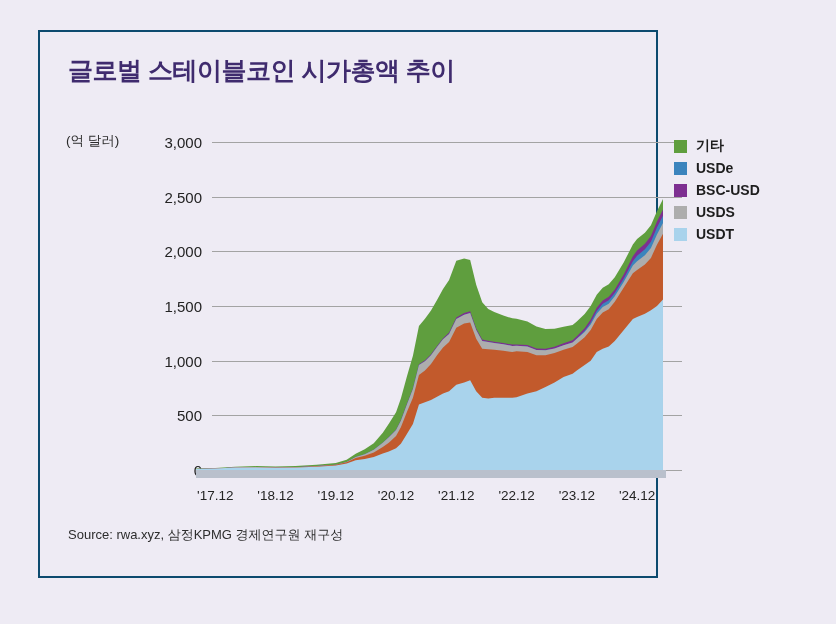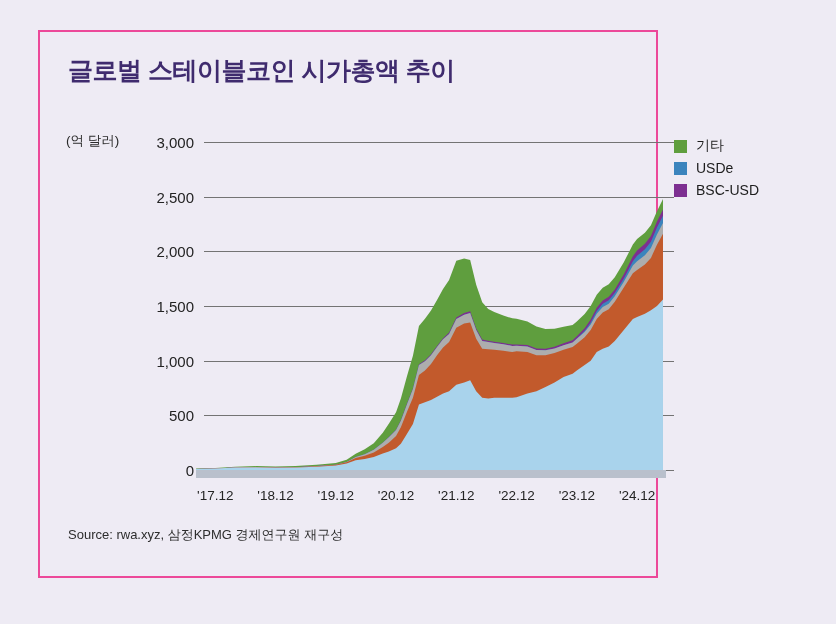--- a/index.html
+++ b/index.html
@@ -12,21 +12,21 @@
     background: #eeebf4;
     font-family: "Liberation Sans", sans-serif;
     overflow: hidden;
   }
   #card {
     position: absolute;
     left: 38px;
     top: 30px;
     width: 620px;
     height: 548px;
-    border: 2px solid #ec4899;
+    border: 2px solid #0c4a6e;
     box-sizing: border-box;
     background: #eeebf4;
   }
   #title {
     position: absolute;
     left: 28px;
     top: 22px;
     font-size: 25px;
     font-weight: bold;
     color: #3f2b6e;
@@ -44,24 +44,24 @@
   
   #plot {
     position: absolute;
     left: 156px;    
     top: 110px;     
     width: 470px;
     height: 328px;
   }
   .gridline {
     position: absolute;
-    left: 8px;
+    left: 16px;
     width: 100%;
     height: 1px;
-    background: #737373;
+    background: #a3a3a3;
   }
   .ytick {
     position: absolute;
     right: 100%;
     margin-right: 10px;
     transform: translateY(-50%);
     font-size: 15px;
     color: #232323;
     white-space: nowrap;
   }
@@ -105,20 +105,21 @@
   .legend-swatch {
     width: 13px;
     height: 13px;
     margin-right: 9px;
     flex: 0 0 auto;
   }
   .legend-label {
     font-size: 14px;
     color: #1d1d1d;
     white-space: nowrap;
+    font-weight: bold;
   }
   #source {
     position: absolute;
     left: 28px;
     top: 494px;
     font-size: 13px;
     color: #2d2d2d;
     white-space: nowrap;
   }
 </style>
@@ -182,17 +183,25 @@
         <span class="legend-label">기타</span>
       </div>
       <div class="legend-row">
         <span class="legend-swatch" style="background: rgb(59, 132, 189);"></span>
         <span class="legend-label">USDe</span>
       </div>
       <div class="legend-row">
         <span class="legend-swatch" style="background: rgb(125, 47, 145);"></span>
         <span class="legend-label">BSC-USD</span>
       </div>
+      <div class="legend-row">
+        <span class="legend-swatch" style="background: rgb(173, 173, 173);"></span>
+        <span class="legend-label">USDS</span>
+      </div>
+      <div class="legend-row">
+        <span class="legend-swatch" style="background: rgb(169, 211, 236);"></span>
+        <span class="legend-label">USDT</span>
+      </div>
     </div>
 
   <div id="source">Source: rwa.xyz, 삼정KPMG 경제연구원 재구성</div>
 
 </div>
 
 </body></html>

